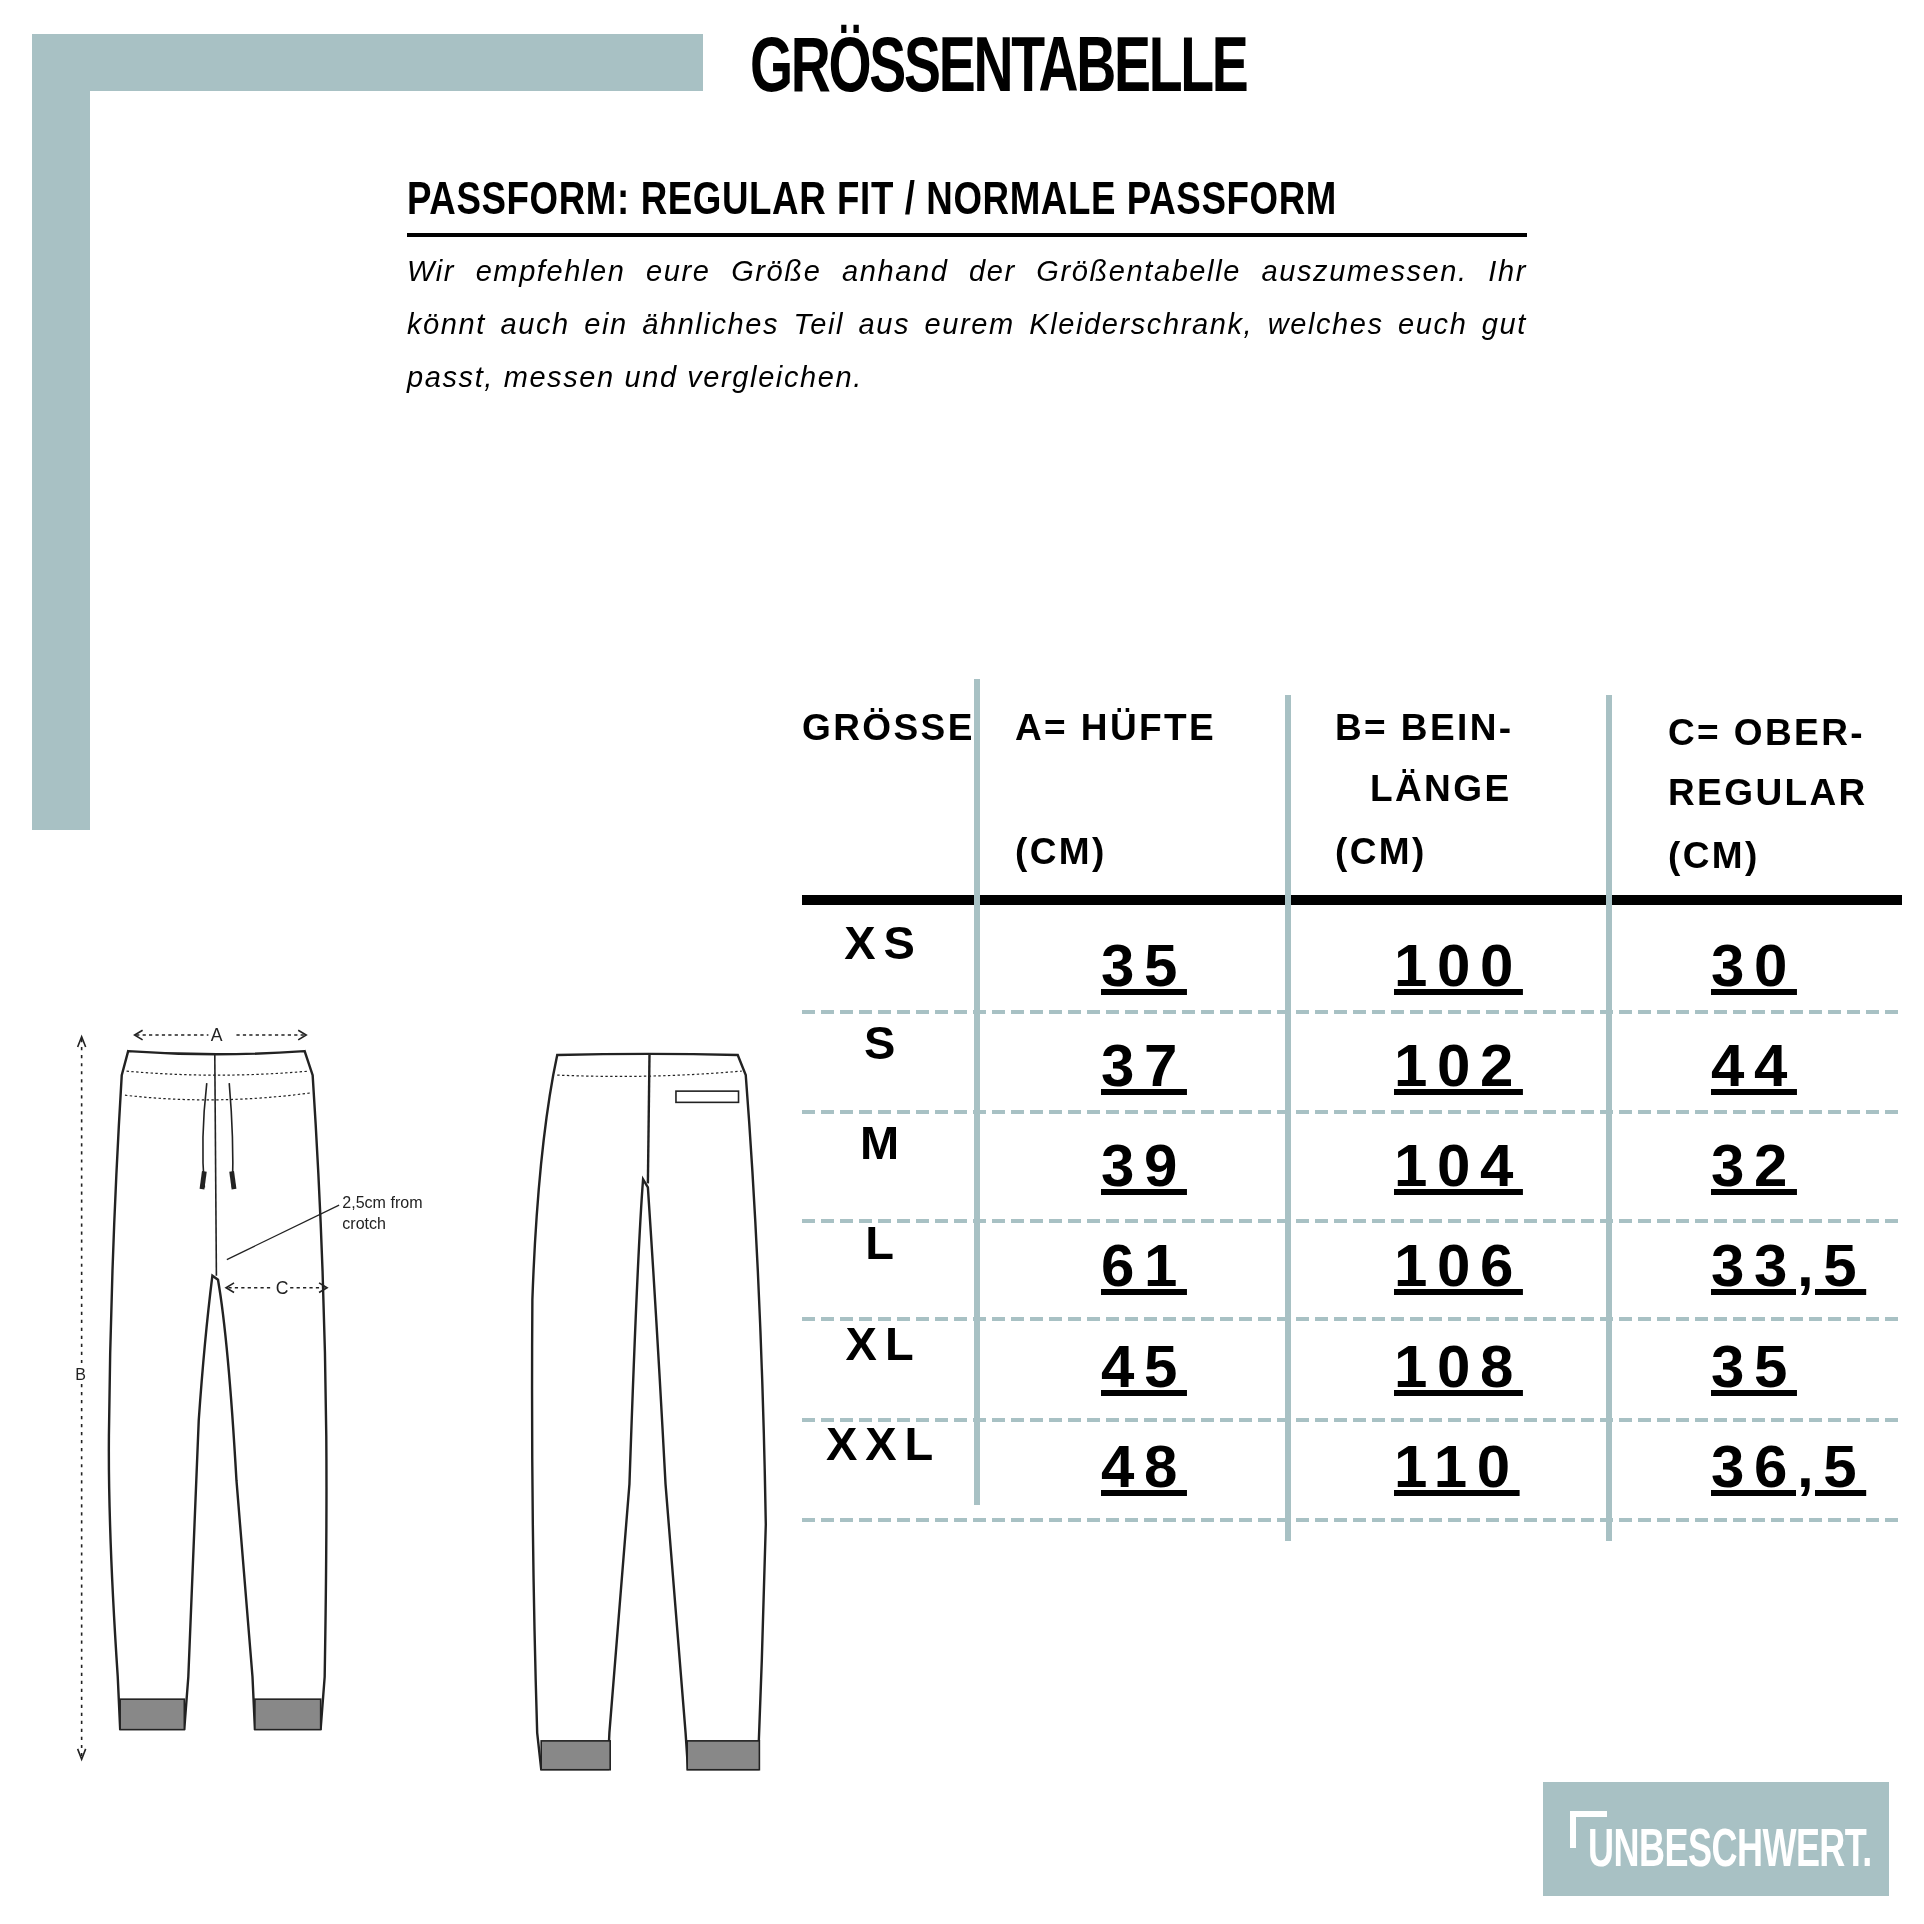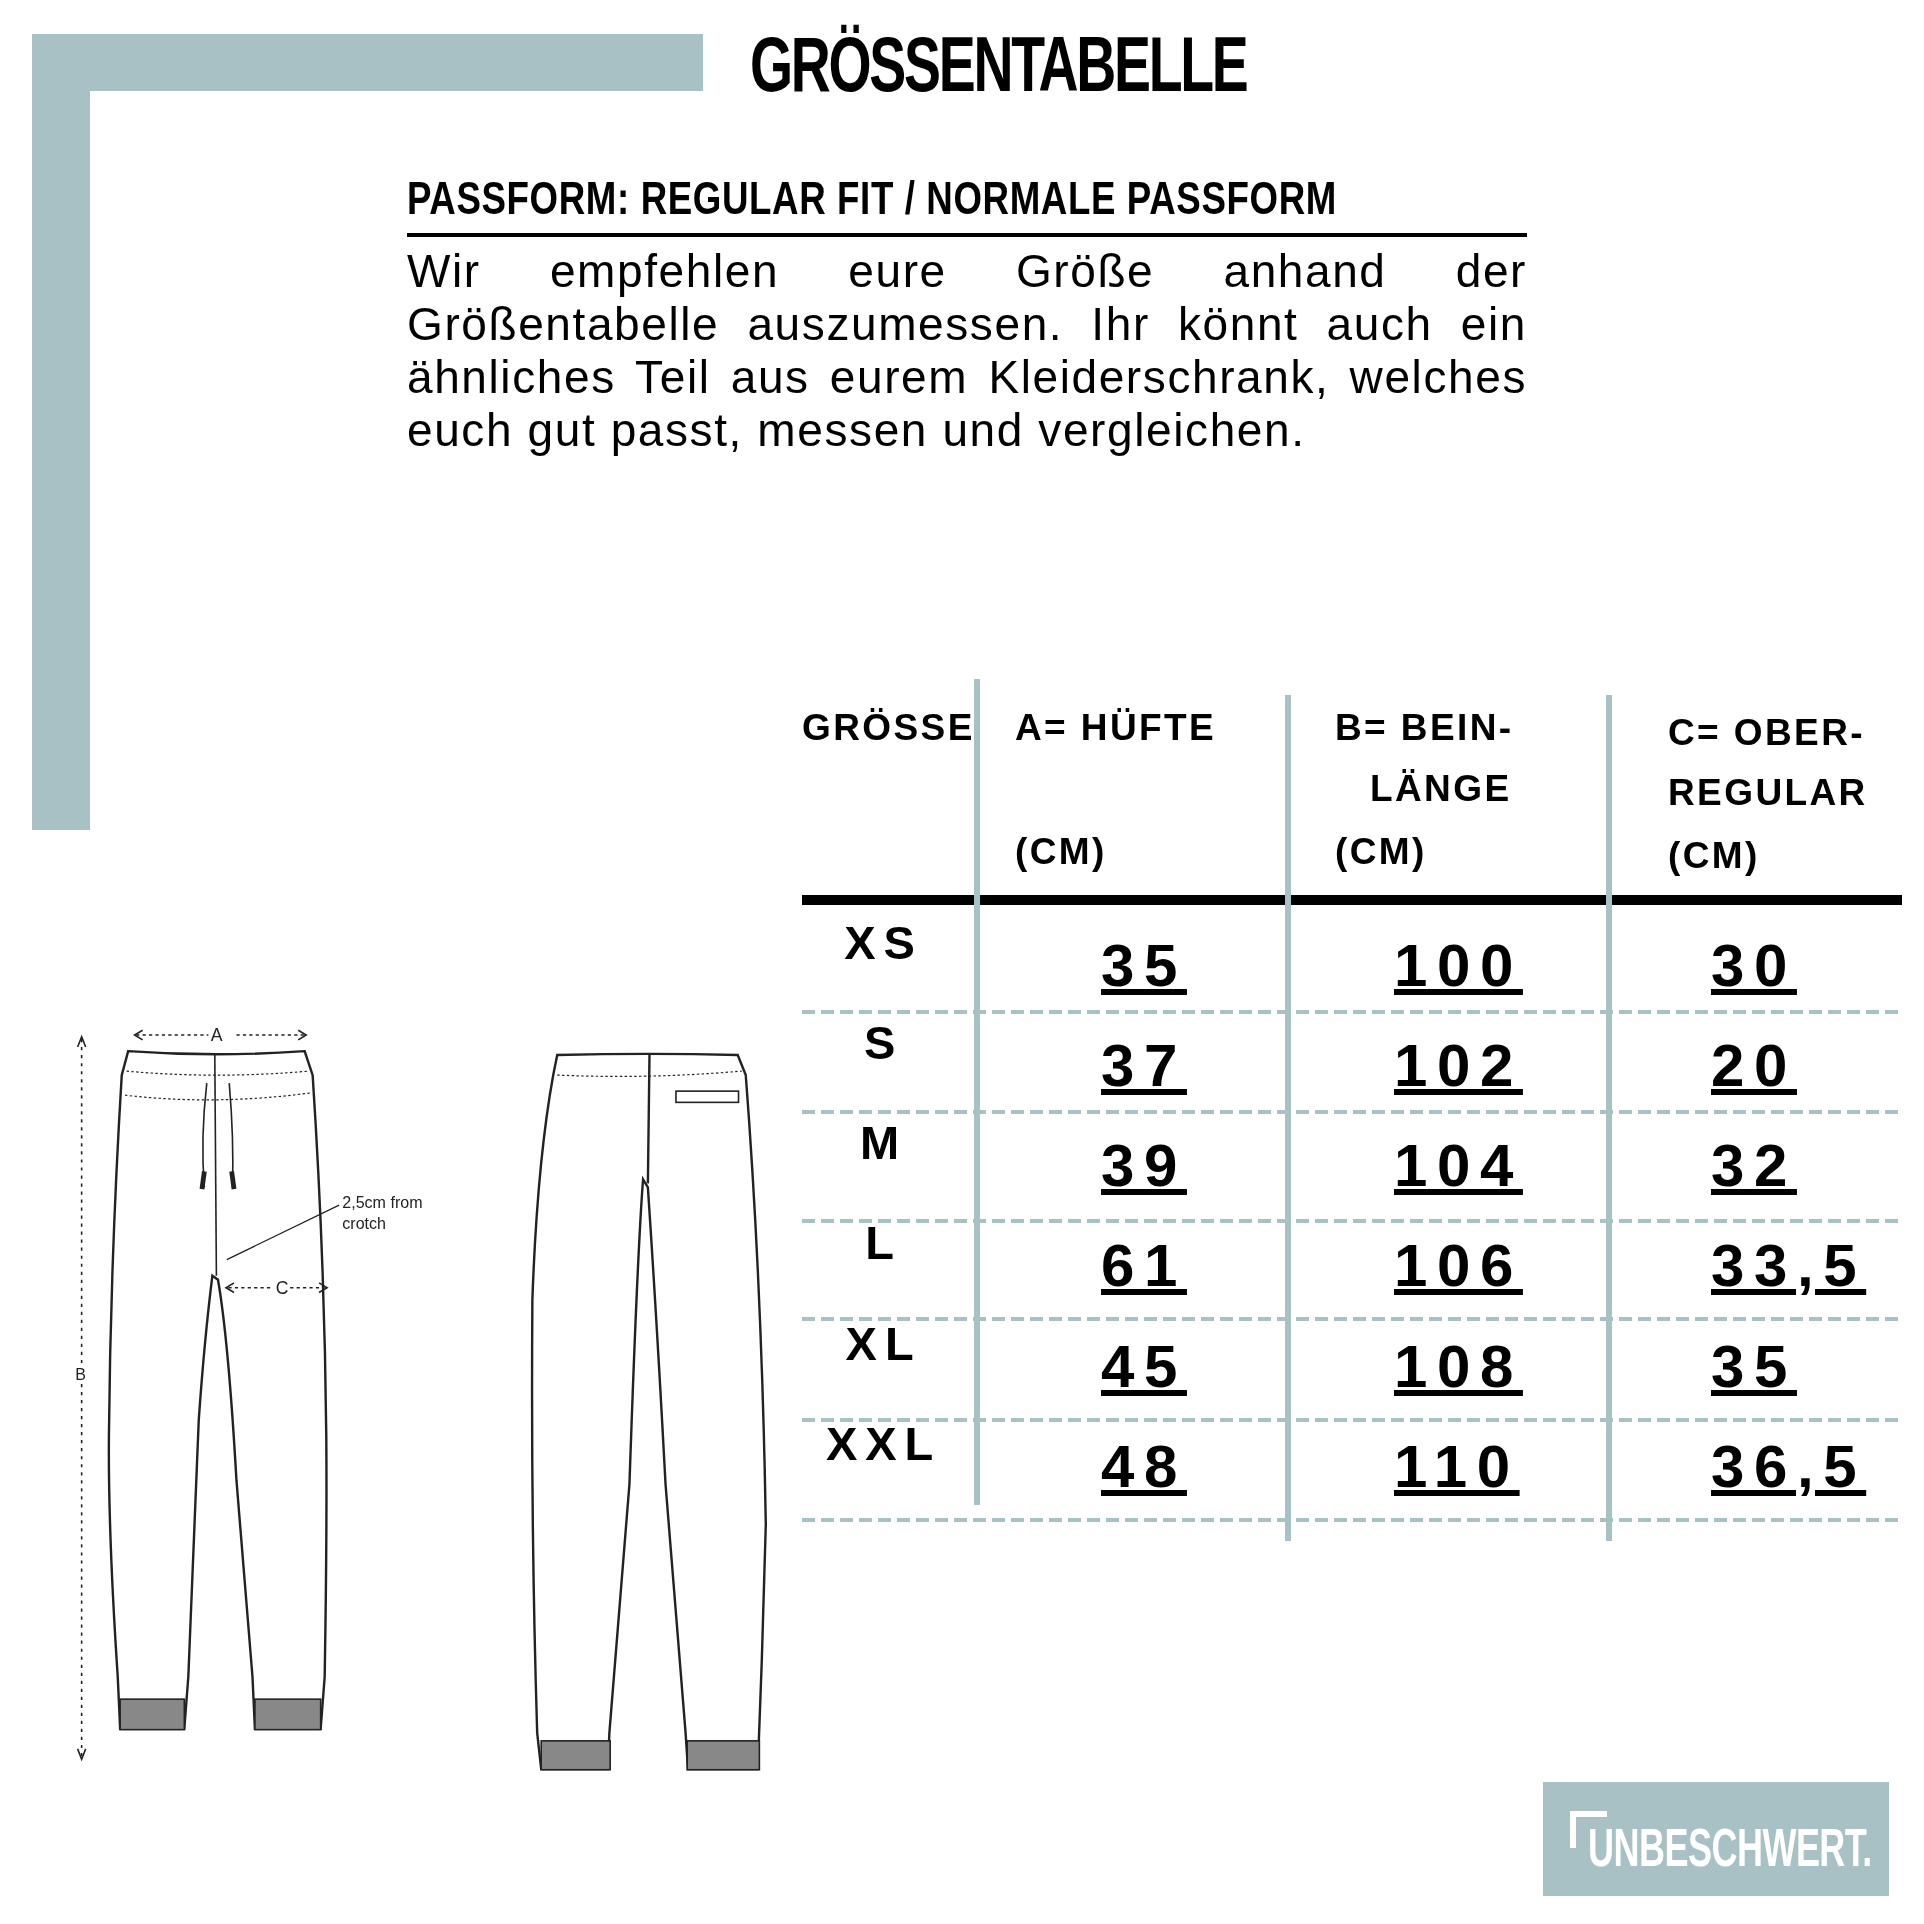--- a/index.html
+++ b/index.html
@@ -7,22 +7,22 @@
          font-family:"Liberation Sans", sans-serif; color:#000; }
   .abs { position:absolute; }
   .accent-h { left:32px; top:34px; width:671px; height:57px; background:var(--accent); }
   .accent-v { left:32px; top:34px; width:58px; height:796px; background:var(--accent); }
   .title { left:750px; top:24px; width:449px; font-family:"Liberation Sans", sans-serif; font-weight:900;
            font-size:77px; line-height:80px; letter-spacing:-3.2px; transform:scaleX(0.72); transform-origin:left top;
            white-space:nowrap; font-stretch:condensed; }
   .subtitle { left:407px; top:170px; width:1120px; font-weight:bold; font-size:47px; line-height:55px;
               white-space:nowrap; border-bottom:4.8px solid #000; padding-bottom:8px; }
   .subtitle span { display:inline-block; transform:scaleX(0.78); transform-origin:left top; white-space:nowrap; letter-spacing:0.8px; }
-  .intro { left:407px; top:245px; width:1120px; font-size:46px; line-height:53px; text-align:justify;
-           text-align-last:left; letter-spacing:1.6px; }
+  .intro { left:407px; top:245px; width:1120px; font-size:29px; line-height:53px; text-align:justify;
+           text-align-last:left; letter-spacing:1.6px;font-style:italic; }
   .table { left:802px; top:674px; width:1100px; height:850px; }
   .th { position:absolute; font-weight:bold; font-size:37px; line-height:61px; letter-spacing:2.4px; white-space:nowrap; }
   .thick { position:absolute; left:0; top:221px; width:1100px; height:10.4px; background:#000; }
   .vline { position:absolute; width:5.6px; background:var(--accent); }
   .dash { position:absolute; left:0; width:1100px; height:4px;
           background-image:repeating-linear-gradient(90deg, var(--accent) 0 13px, transparent 13px 19px); }
   .cell { position:absolute; font-weight:bold; font-size:60px; letter-spacing:9.6px; white-space:nowrap;text-decoration:underline; }
   .size { position:absolute; font-weight:bold; font-size:47px; letter-spacing:8px; text-align:center; width:160px; }
   .logo { left:1543px; top:1782px; width:346px; height:114px; background:var(--accent); }
   .logo-text { position:absolute; left:45px; top:35px; color:#fff; font-weight:900; font-size:53px; letter-spacing:-0.8px;
@@ -120,21 +120,21 @@
   <div class="dash" style="top:844px;"></div>
 
   <div class="size" style="left:1.6px;top:241px;">XS</div>
   <div class="cell" style="left:299px;top:257px;">35</div>
   <div class="cell" style="left:592px;top:257px;">100</div>
   <div class="cell" style="left:909px;top:257px;">30</div>
 
   <div class="size" style="left:1.6px;top:341px;">S</div>
   <div class="cell" style="left:299px;top:357px;">37</div>
   <div class="cell" style="left:592px;top:357px;">102</div>
-  <div class="cell" style="left:909px;top:357px;">20</div>
+  <div class="cell" style="left:909px;top:357px;">44</div>
 
   <div class="size" style="left:1.6px;top:441px;">M</div>
   <div class="cell" style="left:299px;top:457px;">39</div>
   <div class="cell" style="left:592px;top:457px;">104</div>
   <div class="cell" style="left:909px;top:457px;">32</div>
 
   <div class="size" style="left:1.6px;top:541px;">L</div>
   <div class="cell" style="left:299px;top:557px;">61</div>
   <div class="cell" style="left:592px;top:557px;">106</div>
   <div class="cell" style="left:909px;top:557px;">33,5</div>

